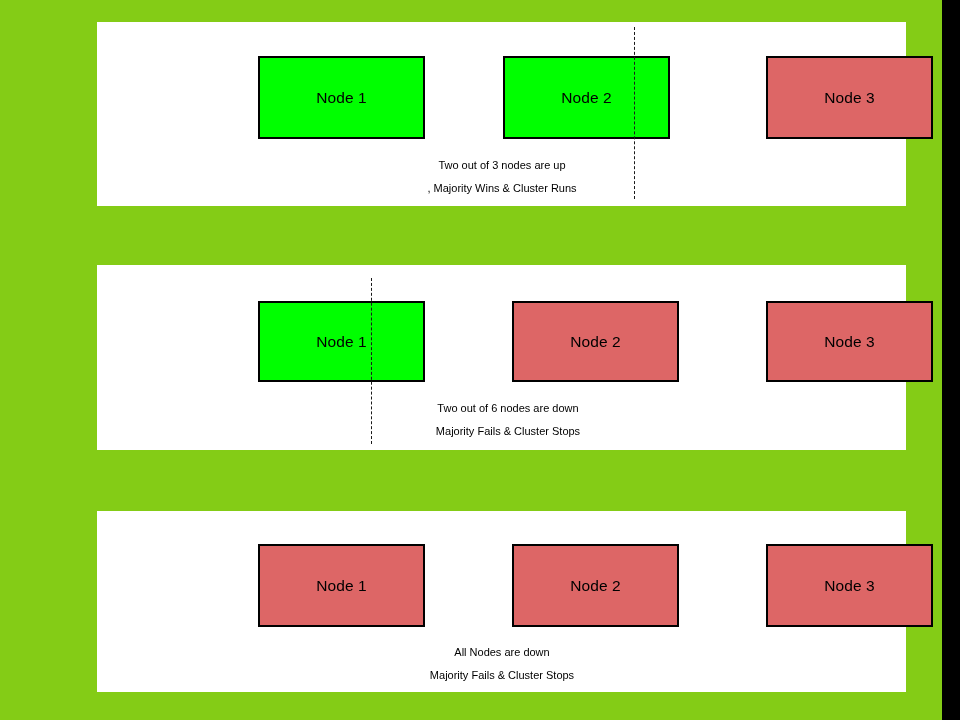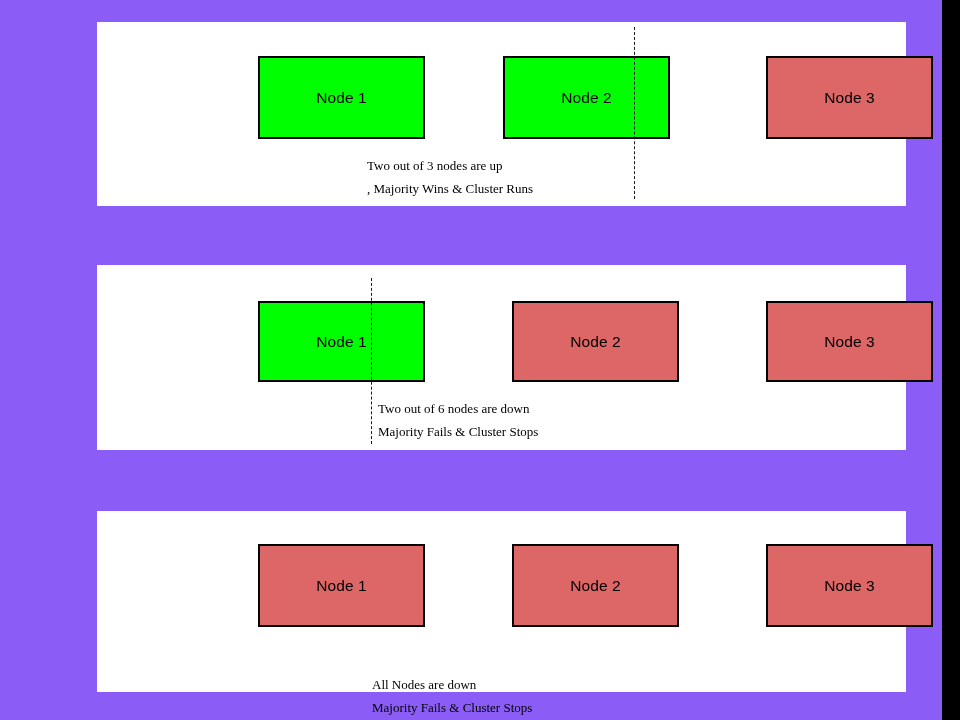--- a/index.html
+++ b/index.html
@@ -12,21 +12,21 @@
     height: 720px;
     position: relative;
     overflow: hidden;
     font-family: "Liberation Sans", sans-serif;
   }
   .canvas {
     position: absolute;
     left: 0; top: 0;
     width: 942px;
     height: 720px;
-    background: #8b5cf6;
+    background: #84cc16;
   }
   .panel {
     position: absolute;
     background: #ffffff;
     box-sizing: border-box;
   }
   #panel-0 { left: 97px;  top: 22px;  width: 809px; height: 184px; }
   #panel-1 { left: 97px;  top: 265px; width: 809px; height: 185px; }
   #panel-2 { left: 97px;  top: 511px; width: 809px; height: 181px; }
 
@@ -43,24 +43,25 @@
     letter-spacing: 0.1px;
     white-space: nowrap;
   }
   .divider {
     position: absolute;
     width: 0;
     border-left: 1.6px dashed #1a1a1a;
   }
   .caption {
     position: absolute;
+    text-align: center;
     color: #000000;
-    font-size: 13px;
+    font-size: 11px;
     line-height: 23px;
-    font-family: Liberation Serif, serif;
+    font-family: Liberation Sans, sans-serif;
     white-space: nowrap;
   }
   .caption .cap-line { display: block; }
 </style>
 </head>
 <body style="background: rgb(0, 0, 0);">
 
 <div class="canvas">
 
   <div class="panel" id="panel-0" style="background: rgb(255, 255, 255);">
@@ -100,19 +101,19 @@
   <div class="panel" id="panel-2" style="background: rgb(255, 255, 255);">
     <div class="node-box" style="left: 161px; top: 33px; width: 167px; height: 83px; background: rgb(221, 102, 102); border-color: rgb(0, 0, 0);">
       <span>Node 1</span>
     </div>
     <div class="node-box" style="left: 415px; top: 33px; width: 167px; height: 83px; background: rgb(221, 102, 102); border-color: rgb(0, 0, 0);">
       <span>Node 2</span>
     </div>
     <div class="node-box" style="left: 669px; top: 33px; width: 167px; height: 83px; background: rgb(221, 102, 102); border-color: rgb(0, 0, 0);">
       <span>Node 3</span>
     </div>
-    <div class="caption" style="left: 275px; top: 130px; width: 260px; color: rgb(0, 0, 0); margin-top: 32px;">
+    <div class="caption" style="left: 275px; top: 130px; width: 260px; color: rgb(0, 0, 0);">
       <span class="cap-line">All Nodes are down</span>
       <span class="cap-line">Majority Fails &amp; Cluster Stops</span>
     </div>
   </div>
 
 </div>
 
 </body></html>

